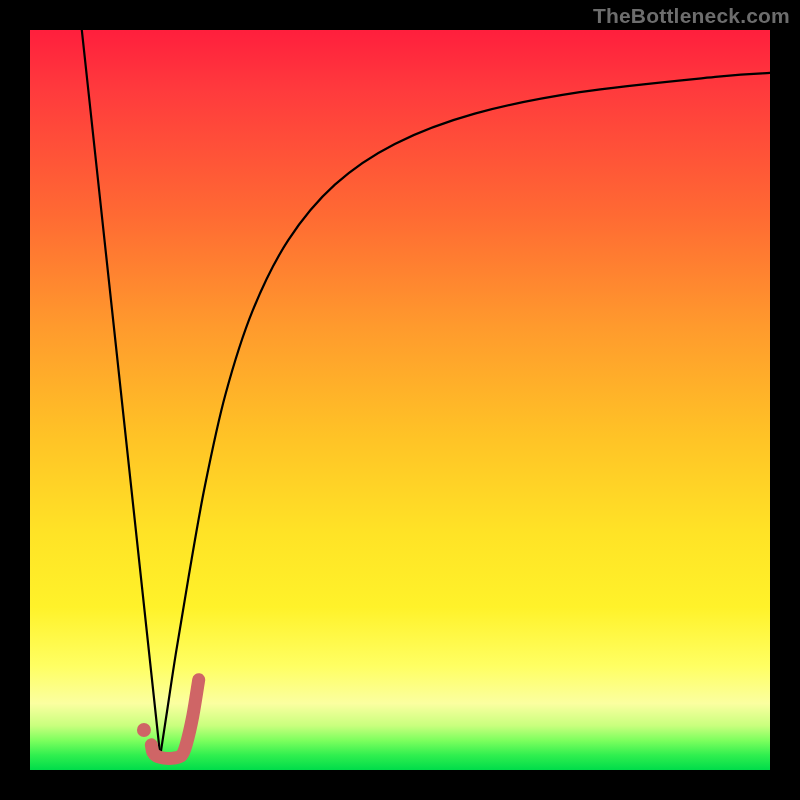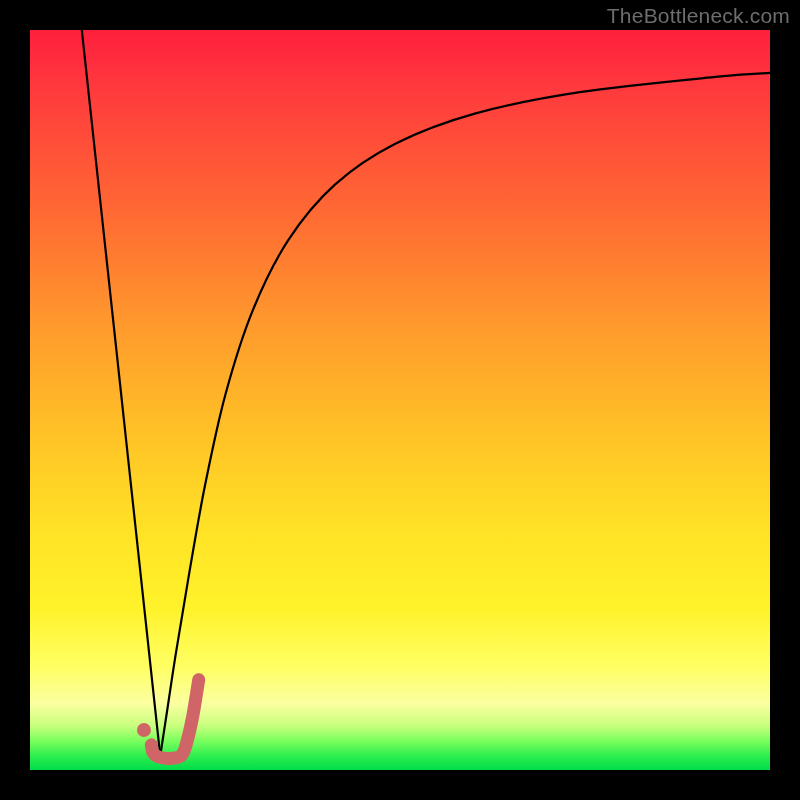--- a/index.html
+++ b/index.html
@@ -40,21 +40,21 @@
       #30ef4f 98%,
       #00dc4a 100%
     );
   }
   .watermark {
     position: absolute;
     top: 4px;
     right: 10px;
     color: #6d6d6d;
     font-size: 21px;
-    font-weight: 400;
+    font-weight: 700;
     letter-spacing: 0.2px;
     pointer-events: none;
     user-select: none;
   }
   svg.overlay {
     position: absolute;
     left: 0;
     top: 0;
     width: 740px;
     height: 740px;

